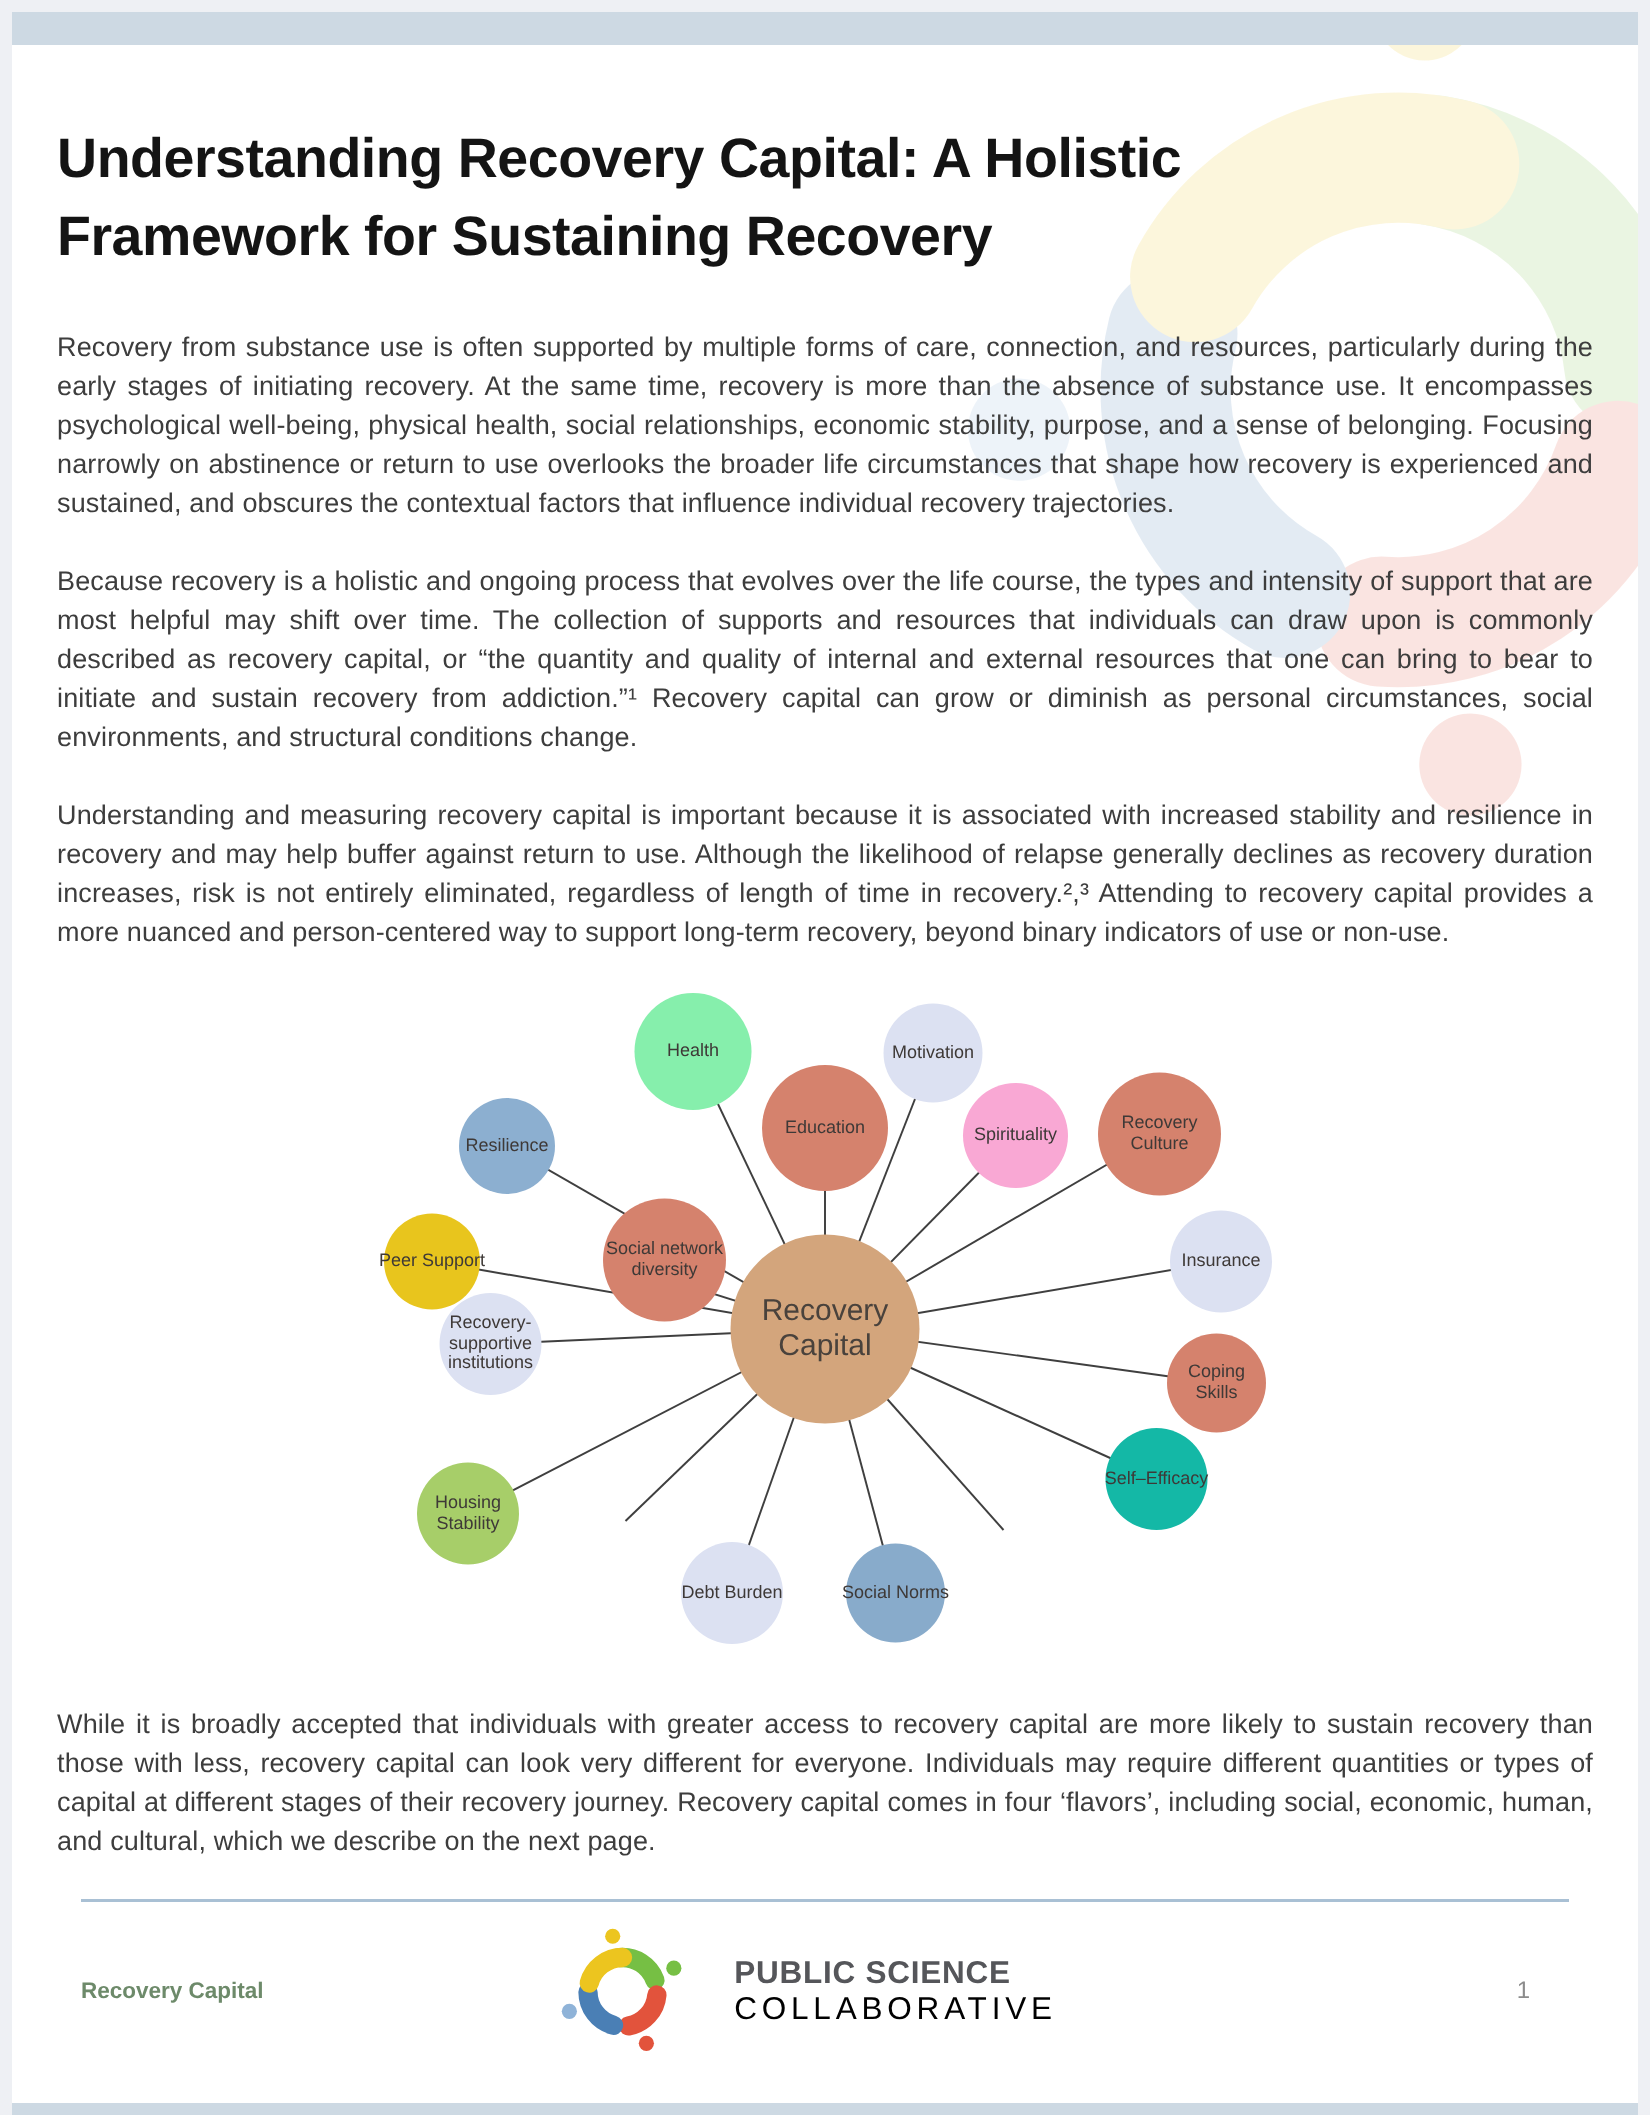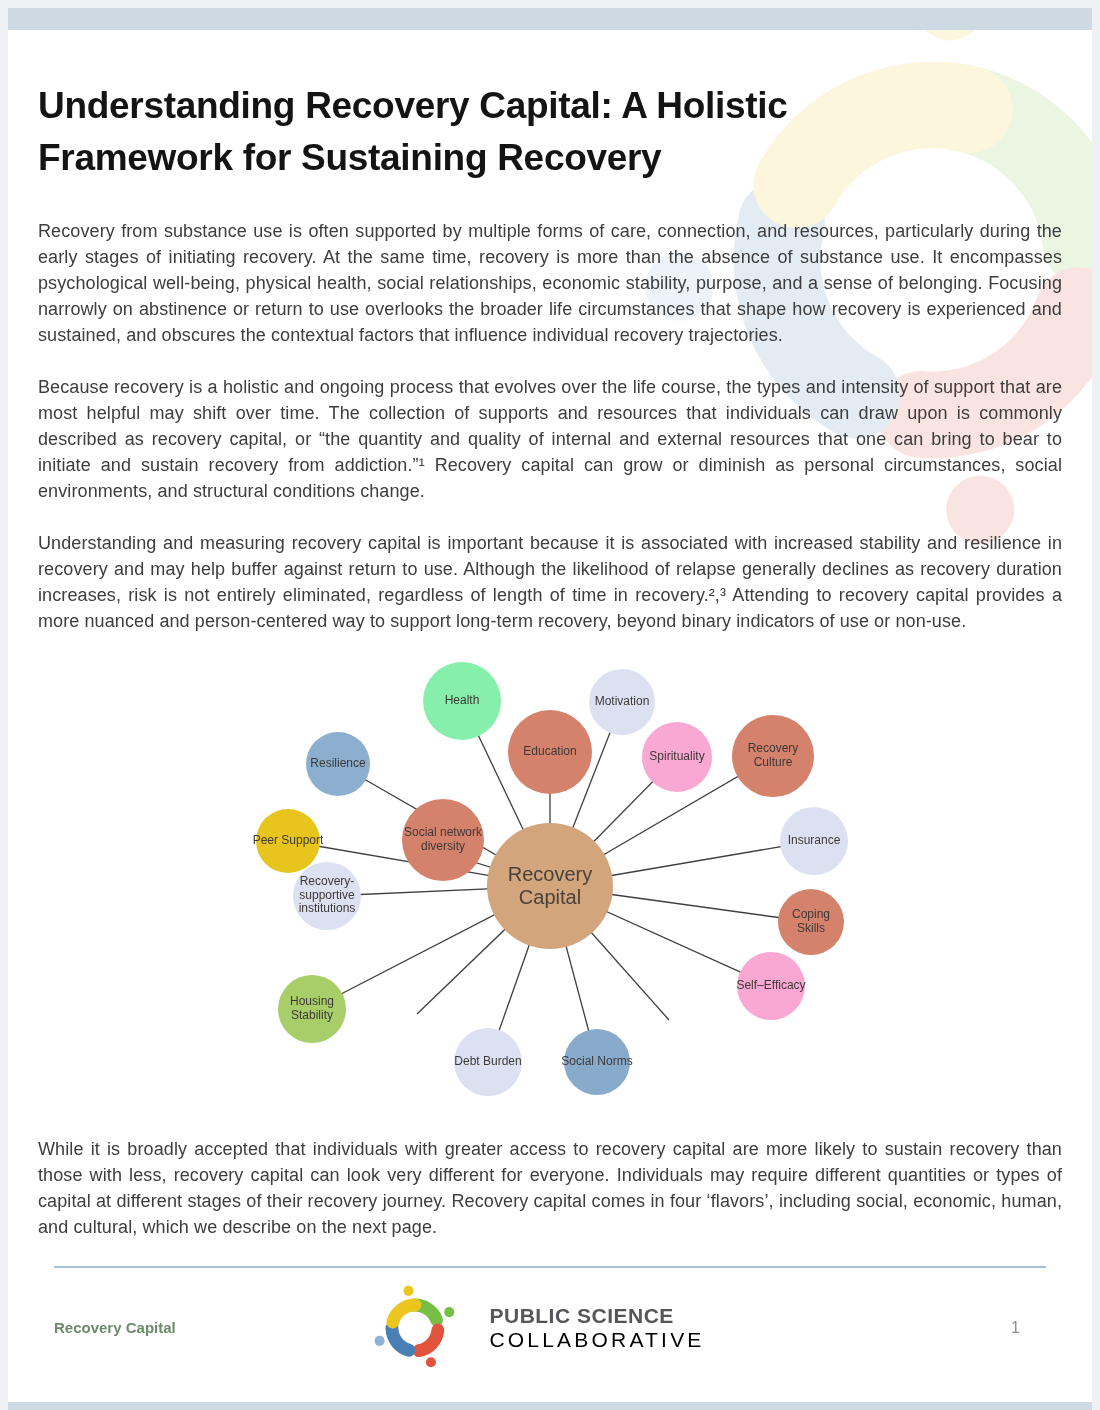--- a/index.html
+++ b/index.html
@@ -138,21 +138,21 @@
         </div>
         <div class="bubble" style="left: 285px; top: 202px; width: 68px; height: 68px; background: rgb(220, 225, 242);">
           <span>Recovery-
 supportive
 institutions</span>
         </div>
         <div class="bubble" style="left: 770px; top: 229px; width: 66px; height: 66px; background: rgb(213, 130, 109);">
           <span>Coping
 Skills</span>
         </div>
-        <div class="bubble" style="left: 729px; top: 292px; width: 68px; height: 68px; background: #f9a8d4;">
+        <div class="bubble" style="left: 729px; top: 292px; width: 68px; height: 68px; background: #14b8a6;">
           <span>Self–Efficacy</span>
         </div>
         <div class="bubble" style="left: 270px; top: 315px; width: 68px; height: 68px; background: rgb(167, 206, 105);">
           <span>Housing
 Stability</span>
         </div>
         <div class="bubble" style="left: 446px; top: 368px; width: 68px; height: 68px; background: rgb(220, 225, 242);">
           <span>Debt Burden</span>
         </div>
         <div class="bubble" style="left: 556px; top: 369px; width: 66px; height: 66px; background: rgb(136, 171, 203);">

